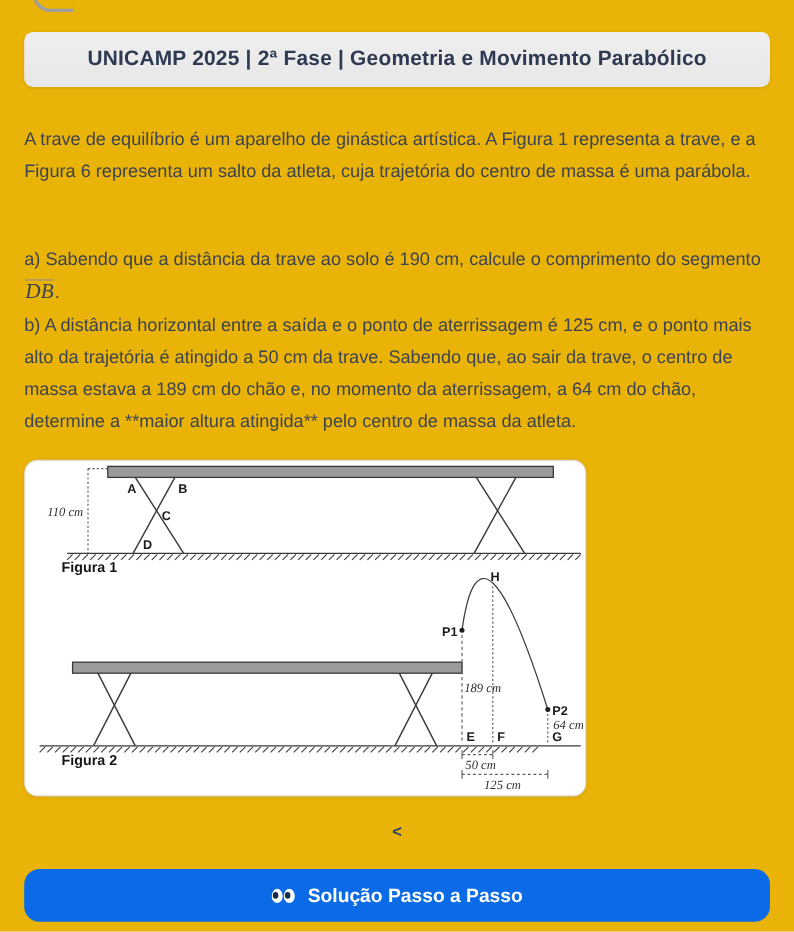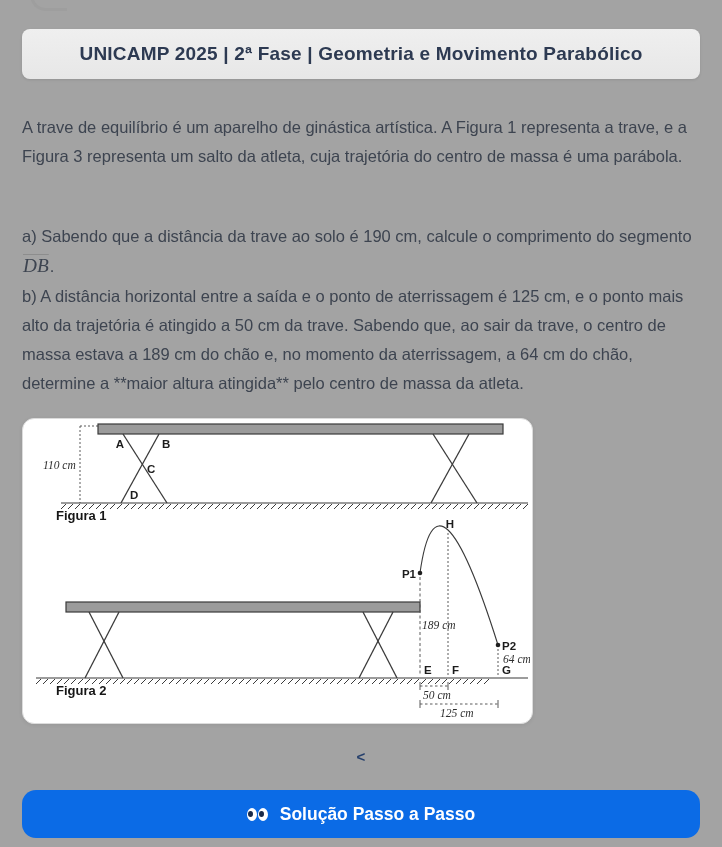--- a/index.html
+++ b/index.html
@@ -1,16 +1,16 @@
 <!DOCTYPE html>
 <html><head>
 <meta charset="utf-8">
 <style>
   html,body{margin:0;padding:0;background:#ffffff;}
-  .page{position:relative;width:722px;height:847px;background:#a3a3a3;overflow:hidden;
+  .page{position:relative;width:722px;height:847px;background:#eab308;overflow:hidden;
         font-family:"Liberation Sans",sans-serif;}
 
   
   .top-artifact{position:absolute;left:30px;top:-17px;width:34px;height:25px;
     border-left:3px solid #9e9e9e;border-bottom:3px solid #9e9e9e;
     border-bottom-left-radius:16px;}
 
   .header-box{position:absolute;left:22px;top:29px;width:678px;height:50px;
     background:linear-gradient(180deg,#efefef,#e7e7e7);
     border-radius:8px;display:flex;align-items:center;justify-content:center;
@@ -57,21 +57,21 @@
 <body>
 
 <div class="page">
 
   <div class="top-artifact"></div>
 
   <div class="header-box">
     <h1>UNICAMP 2025 | 2ª Fase | Geometria e Movimento Parabólico</h1>
   </div>
 
-  <p class="para p-intro">A trave de equilíbrio é um aparelho de ginástica artística. A Figura 1 representa a trave, e a Figura 3 representa um salto da atleta, cuja trajetória do centro de massa é uma parábola.</p>
+  <p class="para p-intro">A trave de equilíbrio é um aparelho de ginástica artística. A Figura 1 representa a trave, e a Figura 6 representa um salto da atleta, cuja trajetória do centro de massa é uma parábola.</p>
 
   <p class="para p-a"><span>a) Sabendo que a distância da trave ao solo é 190 cm, calcule o comprimento do segmento </span><span class="math-seg">DB</span><span>.</span></p>
 
   <p class="para p-b">b) A distância horizontal entre a saída e o ponto de aterrissagem é 125 cm, e o ponto mais alto da trajetória é atingido a 50 cm da trave. Sabendo que, ao sair da trave, o centro de massa estava a 189 cm do chão e, no momento da aterrissagem, a 64 cm do chão, determine a **maior altura atingida** pelo centro de massa da atleta.</p>
 
   <div class="figure-box">
     <svg width="507" height="302" viewBox="0 0 507 302">
 
       <g>
         <line class="dash" x1="57" y1="7" x2="75" y2="7" stroke-dasharray="2 2"></line>

